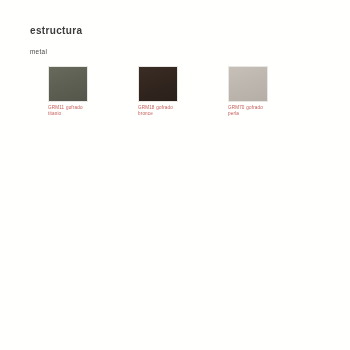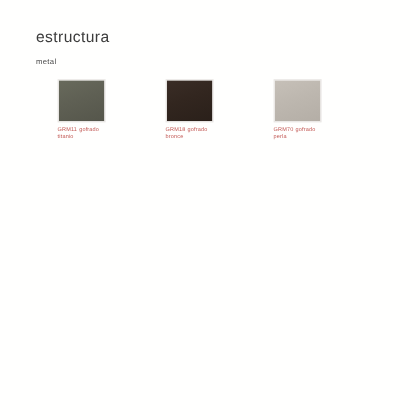--- a/index.html
+++ b/index.html
@@ -26,24 +26,24 @@
     background: #fffffe;
   }
 
   .heading-section {
     position: absolute;
     left: 30px;
     top: 26px;
   }
 
   .page-title {
-    font-size: 13px;
+    font-size: 10px;
     color: #3c3c3c;
     letter-spacing: 0.35px;
-    font-weight: 400;
+    font-weight: 700;
     line-height: 10px;
     white-space: nowrap;
   }
 
   .section-subtitle {
     position: absolute;
     left: 30px;
     top: 47px;
     font-size: 6.4px;
     color: #4a4a4a;

